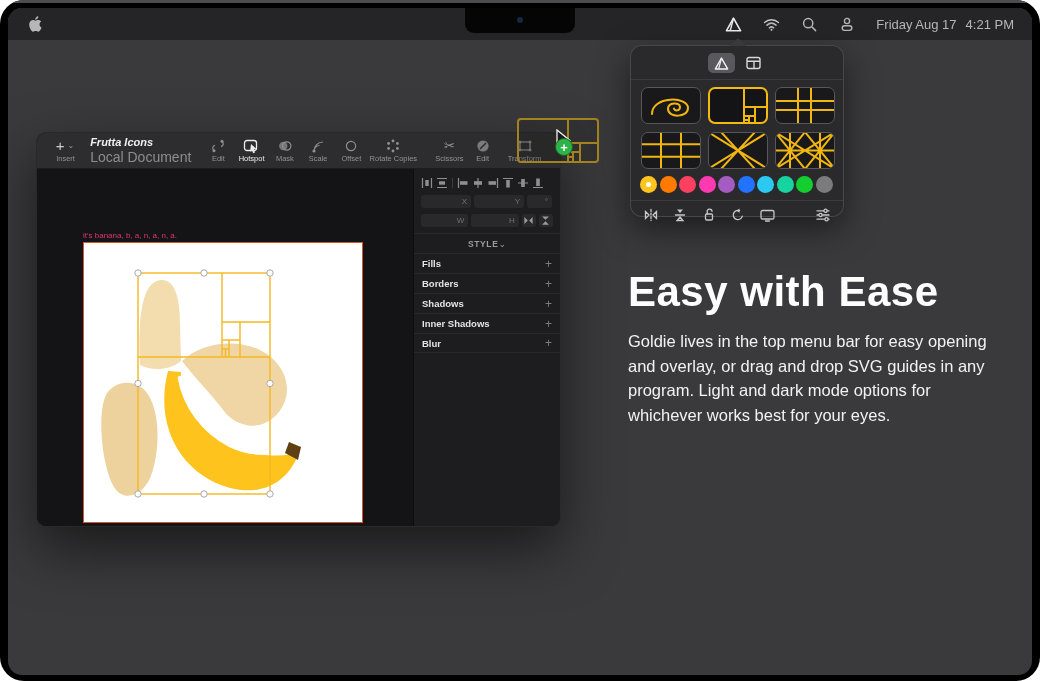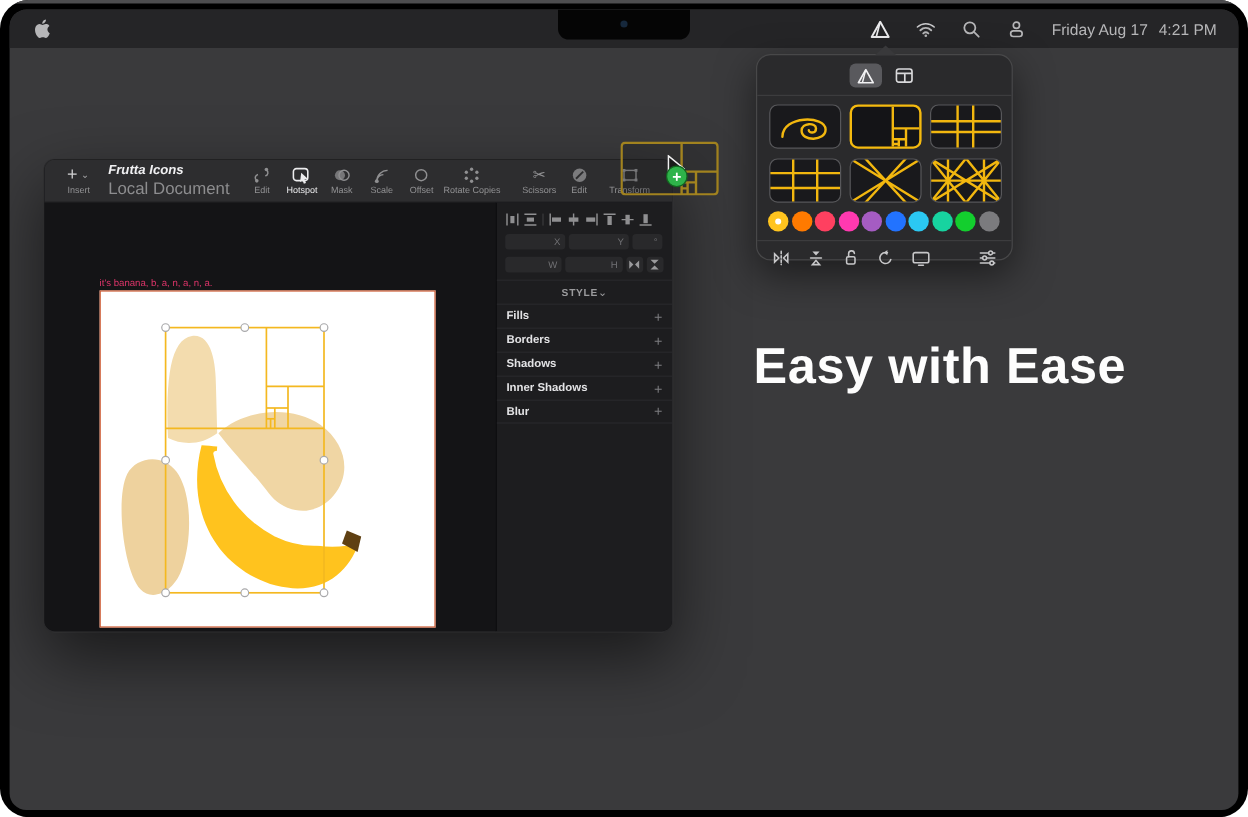--- a/index.html
+++ b/index.html
@@ -69,21 +69,21 @@
   .g { stroke:#f2b70f; stroke-width:2; fill:none; }
   .dots { display:flex; align-items:center; gap:2.5px; padding:7px 9px 0 9px; }
   .dot { width:17px; height:17px; border-radius:50%; position:relative; cursor:pointer; flex-shrink:0; }
   .dot.sel::after { content:""; position:absolute; left:50%; top:50%; width:5px; height:5px; margin:-2.5px 0 0 -2.5px; border-radius:50%; background:#fff; }
   .psep2 { height:1px; background:#3c3c3e; margin-top:7px; }
   .pactions { display:flex; align-items:center; gap:13px; padding:4px 12px 0 12px; height:24px; }
   .pact { background:none; border:none; padding:0; cursor:pointer; display:flex; align-items:center; }
   .pact.last { margin-left:auto; }
 
   
-  .hero { position:absolute; left:620px; top:273px; width:400px; color:#fff; }
+  .hero { position:absolute; left:620px; top:260px; width:400px; color:#fff; }
   .hero h1 { font-size:42px; font-weight:bold; letter-spacing:.5px; color:#fdfdfd; }
   .hero p { margin-top:13px; font-size:16.5px; line-height:24.5px; color:#f2f2f3; white-space:pre-line; }
 
   
   .ghost { position:absolute; left:509px; top:110px; width:82px; height:45px; }
   .cursor { position:absolute; left:548px; top:121px; }
   .badge { position:absolute; left:547px; top:130px; width:18px; height:18px; border-radius:50%; background:#2eb34a; border:1px solid #12661f; color:#fff; font-size:13px; font-weight:bold; display:flex; align-items:center; justify-content:center; line-height:1; }
 
   .st { stroke:#8f8f91; stroke-width:1.2; fill:none; }
   .sf { fill:#8f8f91; }
@@ -503,16 +503,20 @@
               <circle cx="10.5" cy="3.8" r="1.6" fill="#2a2a2c" stroke="#c7c7c9" stroke-width="1.3"></circle>
               <circle cx="5.5" cy="8" r="1.6" fill="#2a2a2c" stroke="#c7c7c9" stroke-width="1.3"></circle>
               <circle cx="11.5" cy="12.2" r="1.6" fill="#2a2a2c" stroke="#c7c7c9" stroke-width="1.3"></circle>
             </svg>
         </button>
       </div>
     </div>
 
     <div class="hero">
       <h1>Easy with Ease</h1>
+      <p>Goldie lives in the top menu bar for easy opening
+and overlay, or drag and drop SVG guides in any
+program. Light and dark mode options for
+whichever works best for your eyes.</p>
     </div>
 
   </div>
 </div>
 
 </body></html>

